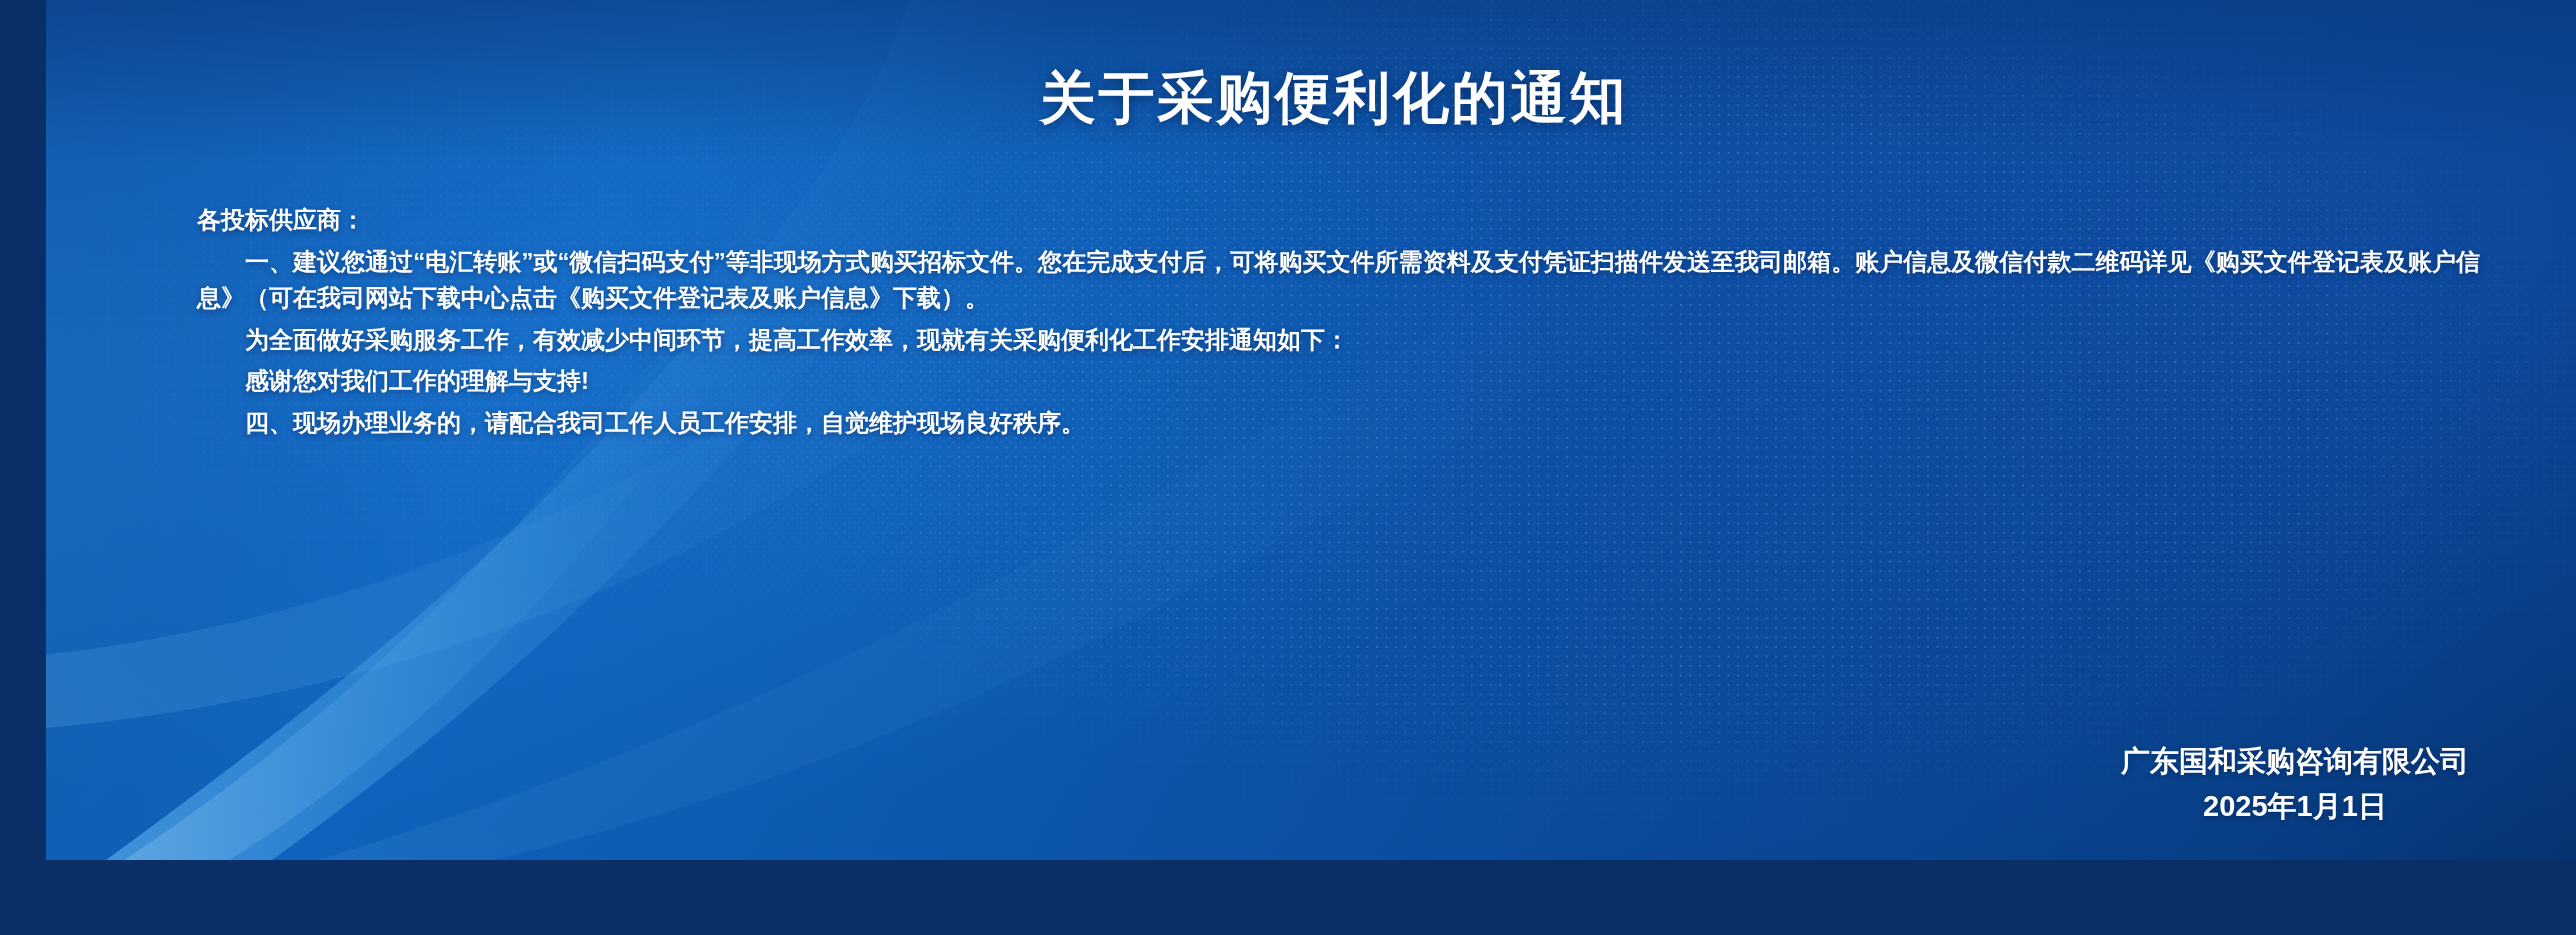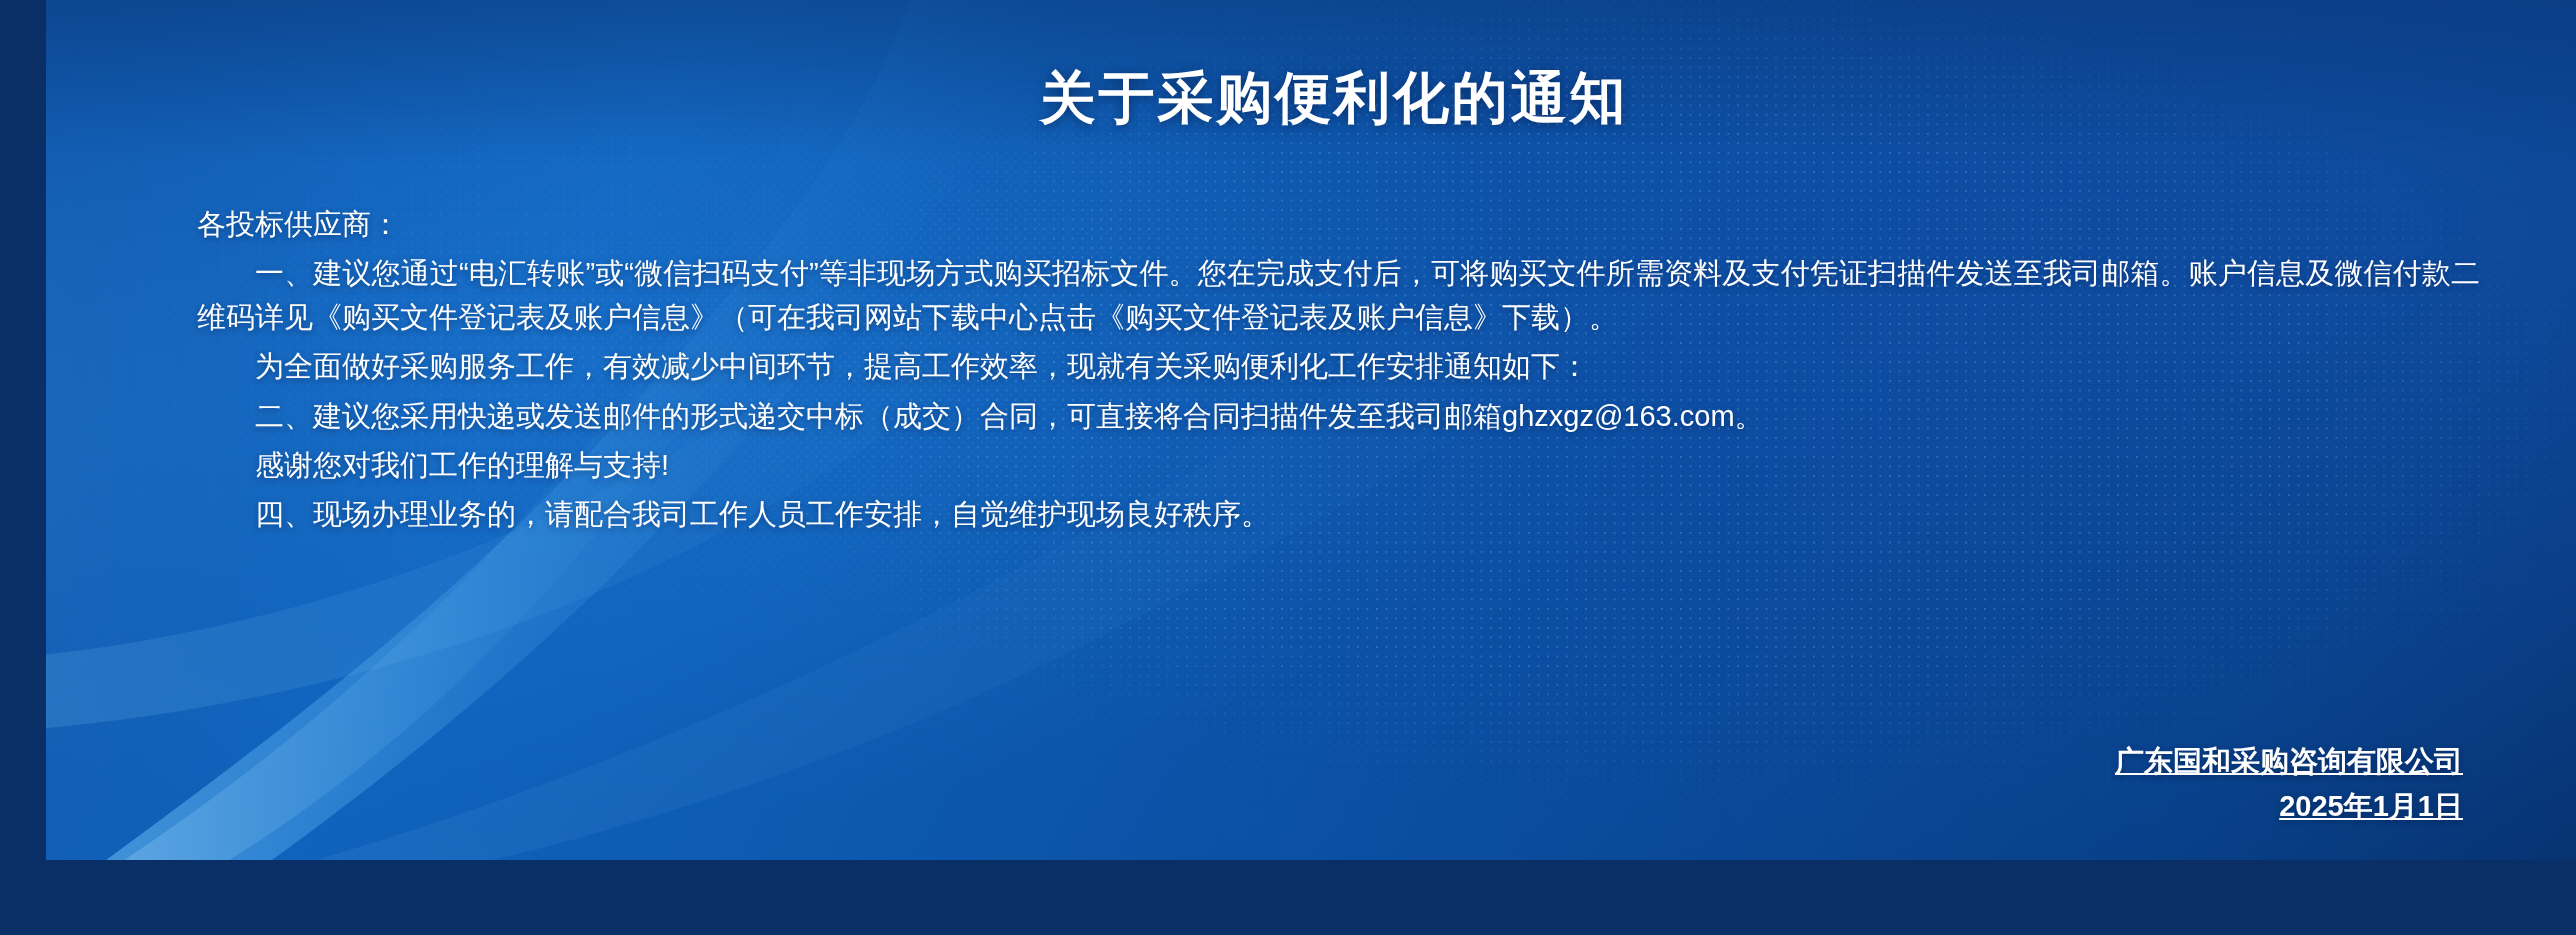--- a/index.html
+++ b/index.html
@@ -70,43 +70,42 @@
     font-size: 56px;
     font-weight: bold;
     letter-spacing: 2.9px;
     text-shadow: 0 2.2px 10.2px rgba(0,20,60,0.55);
   }
   .body-block {
     position: absolute;
     top: 202px;
     left: 151px;
     width: 2283px;
-    font-size: 29px;
+    font-size: 24px;
     line-height: 1.52;
-    font-weight: normal;
+    font-weight: bold;
     text-shadow: 0 1.5px 5.9px rgba(0,20,60,0.45);
   }
   .body-block p {
     margin: 0 0 5.1px 0;
     text-align: justify;
     text-justify: inter-ideograph;
   }
   .indent {
     text-indent: 2em;
   }
   .signature {
     position: absolute;
-    right: 159px;
+    right: 153px;
     top: 739px;
-    text-align: right;
+    text-align: center;
     font-size: 29px;
     font-weight: bold;
     line-height: 1.55;
     text-shadow: 0 1.5px 5.9px rgba(0,20,60,0.45);
-    text-decoration: underline;
   }
   .signature div { white-space: nowrap; }
 </style>
 </head>
 <body>
 
 <div id="banner">
 
   <div class="top-glow"></div>
   <div class="map-dots"></div>
@@ -144,21 +143,20 @@
   </svg>
 
   <div class="content">
 
     <div class="title">关于采购便利化的通知</div>
 
     <div class="body-block">
       <p>各投标供应商：</p>
       <p class="indent">一、建议您通过“电汇转账”或“微信扫码支付”等非现场方式购买招标文件。您在完成支付后，可将购买文件所需资料及支付凭证扫描件发送至我司邮箱。账户信息及微信付款二维码详见《购买文件登记表及账户信息》（可在我司网站下载中心点击《购买文件登记表及账户信息》下载）。</p>
       <p class="indent">为全面做好采购服务工作，有效减少中间环节，提高工作效率，现就有关采购便利化工作安排通知如下：</p>
-      <p class="indent">二、建议您采用快递或发送邮件的形式递交中标（成交）合同，可直接将合同扫描件发至我司邮箱ghzxgz@163.com。</p>
       <p class="indent">感谢您对我们工作的理解与支持!</p>
       <p class="indent">四、现场办理业务的，请配合我司工作人员工作安排，自觉维护现场良好秩序。</p>
     </div>
 
     <div class="signature">
       <div>广东国和采购咨询有限公司</div>
       <div>2025年1月1日</div>
     </div>
 
   </div>

